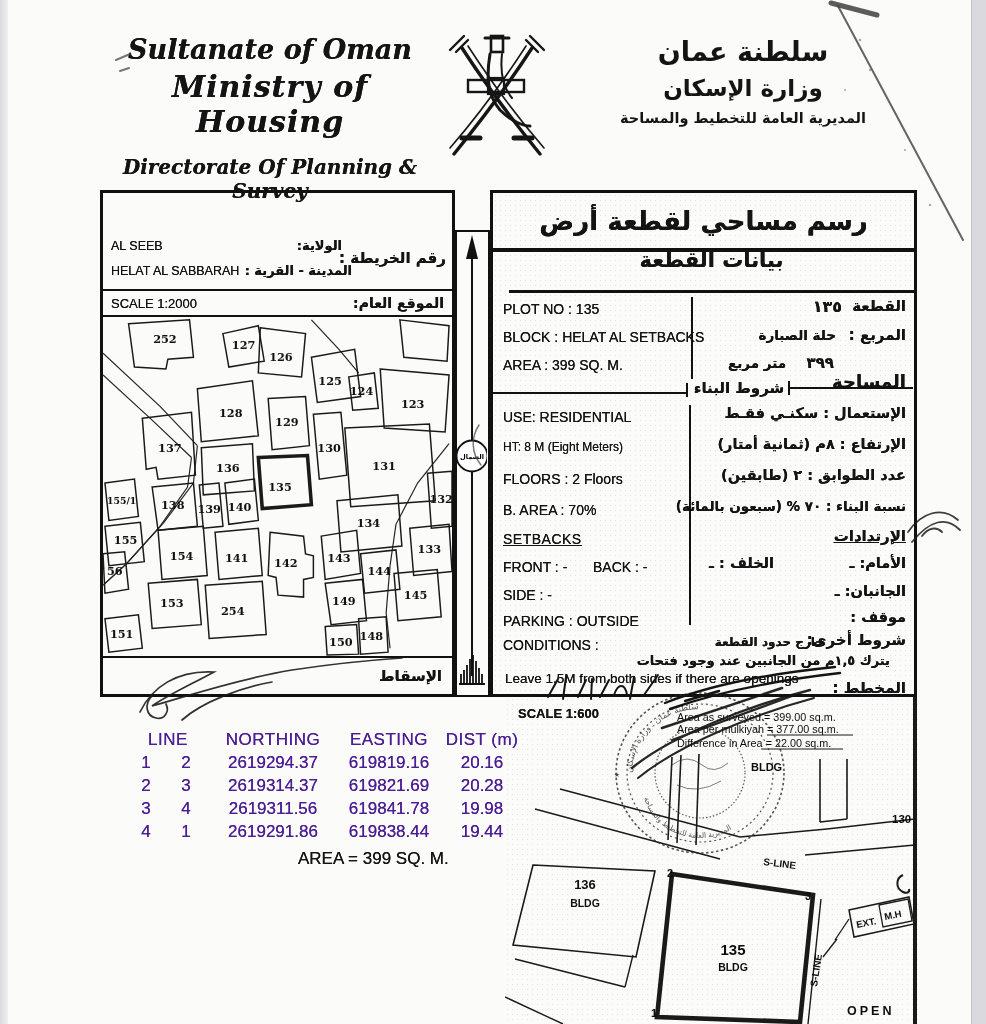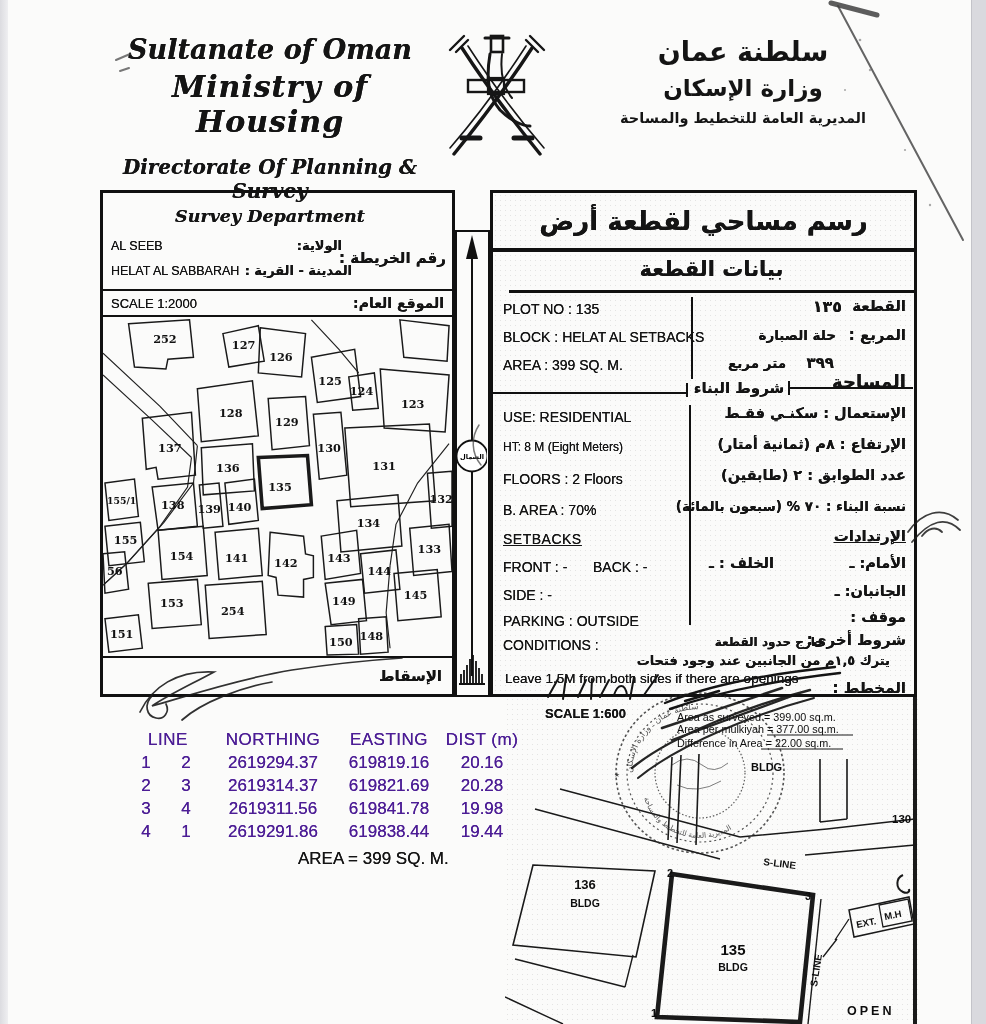--- a/index.html
+++ b/index.html
@@ -27,21 +27,20 @@
 </head>
 <body>
 
 <div class="abs edge-left"></div>
 <div class="abs edge-right"></div>
 
 <div class="abs" style="left:105px;top:34px;width:330px;text-align:center;">
   <div class="serif-it ink" style="font-size:27px;">Sultanate of Oman</div>
   <div class="serif-it ink" style="font-size:30px;margin-top:4px;letter-spacing:1px;">Ministry of Housing</div>
   <div class="serif-it ink" style="font-size:20px;margin-top:16px;">Directorate Of Planning &amp; Survey</div>
-  <div class="serif-it ink" style="font-size:17.5px;margin-top:3px;">Survey Department</div>
 </div>
 
 <svg class="abs" style="left:438px;top:26px;" width="118" height="142" viewBox="0 0 118 142">
   <g stroke="#161616" fill="none" stroke-linecap="round">
     <path d="M16,128 C42,96 72,56 94,22" stroke-width="3.4"></path>
     <path d="M12,122 C38,92 66,54 88,20" stroke-width="1.6"></path>
     <path d="M102,128 C76,96 46,56 24,22" stroke-width="3.4"></path>
     <path d="M106,122 C80,92 52,54 30,20" stroke-width="1.6"></path>
     <path d="M88,14 l12,12 M92,10 l14,14" stroke-width="2.4"></path>
     <path d="M30,14 l-12,12 M26,10 l-14,14" stroke-width="2.4"></path>
@@ -178,21 +177,21 @@
     <g stroke="#111" stroke-width="1.8">
       <path d="M4,452 V442 M7,452 V438 M10,452 V433 M13,452 V427 M16,452 V423 M19,452 V429 M22,452 V436 M25,452 V442 M2,452 H28"></path>
     </g>
   </svg>
 </div>
 
 <div class="panel noise" style="left:490px;top:190px;width:427px;height:507px;border-width:3.5px;">
   <div class="abs" style="left:0;top:0;right:0;height:55px;border-bottom:4px solid #111;display:flex;align-items:center;justify-content:center;">
     <span class="ar ink" style="font-size:26px;font-weight:bold;">رسم مساحي لقطعة أرض</span>
   </div>
-  <div class="abs" style="left:16px;top:55px;right:0;height:42px;border-bottom:3px solid #111;display:flex;align-items:center;justify-content:center;">
+  <div class="abs" style="left:16px;top:55px;right:0;height:42px;border-bottom:3px solid #111;display:flex;justify-content:center;">
     <span class="ar ink" style="font-size:21px;font-weight:bold;">بيانات القطعة</span>
   </div>
 
   <div class="abs" style="left:198px;top:104px;width:2px;height:82px;background:#111;"></div>
   <span class="ink abs" style="left:10px;top:108px;font-size:14px;">PLOT NO :  135</span>
   <span class="ink abs" style="left:10px;top:136px;font-size:14px;">BLOCK :  HELAT AL SETBACKS</span>
   <span class="ink abs" style="left:10px;top:164px;font-size:14px;">AREA :  399 SQ. M.</span>
   <span class="ar ink abs" style="right:8px;top:104px;font-size:15px;font-weight:bold;">القطعة</span>
   <span class="ar ink abs" style="right:72px;top:104px;font-size:16px;font-weight:bold;">١٣٥</span>
   <span class="ar ink abs" style="right:8px;top:133px;font-size:15px;font-weight:bold;">المربع :</span>
@@ -261,21 +260,21 @@
         <path d="M104,32 l14,-20"></path>
     </g>
     <g stroke-width="2.4">
       <path d="M125,40 C165,24 215,12 295,4"></path>
       <path d="M130,46 C175,30 230,18 300,10"></path>
       <path d="M145,38 l34,-10"></path>
     </g>
   </g>
 </svg>
 
-<div class="abs ink" style="left:518px;top:706px;font-size:13px;font-weight:bold;z-index:3;margin-left:27px;">SCALE 1:600</div>
+<div class="abs ink" style="left:518px;top:706px;font-size:13px;font-weight:bold;z-index:3;">SCALE 1:600</div>
 
 <div class="abs" style="left:128px;top:728px;width:400px;">
   <div id="coord-table">
       <div class="trow thead">
         <div class="ink hspan2">LINE</div>
         <div class="ink">NORTHING</div>
         <div class="ink">EASTING</div>
         <div class="ink">DIST (m)</div>
       </div>
       <div class="trow">

